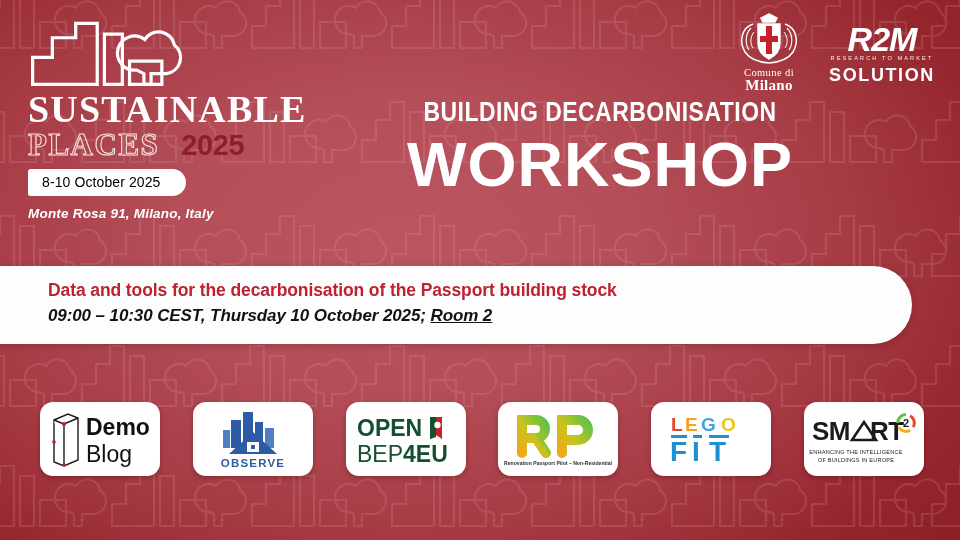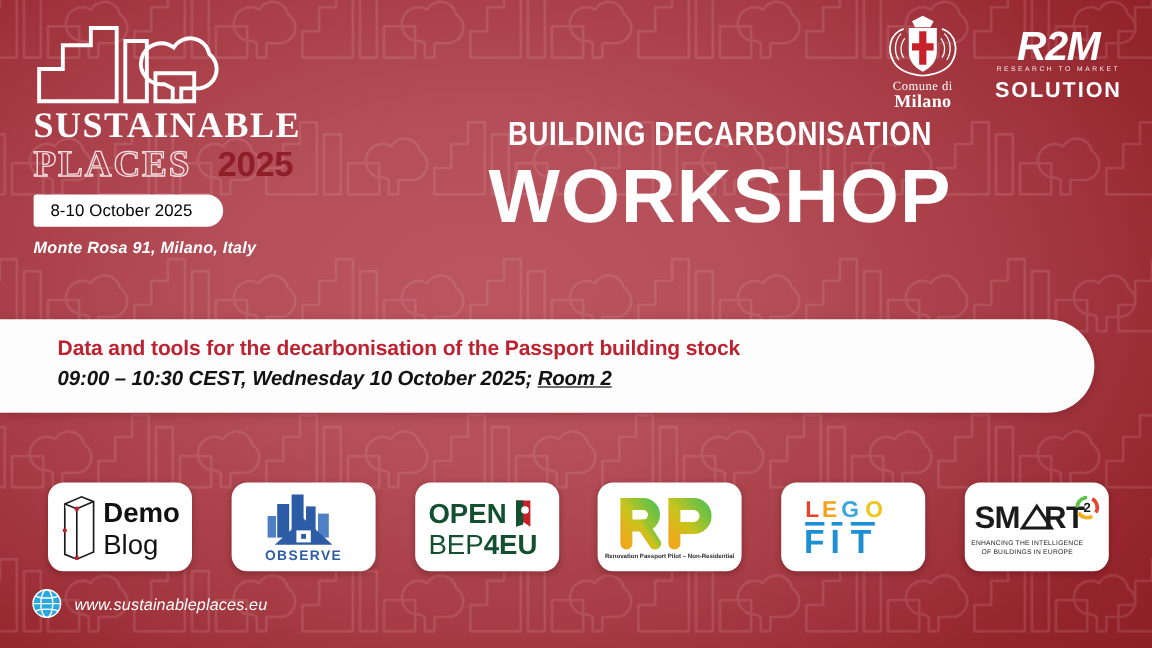--- a/index.html
+++ b/index.html
@@ -16,21 +16,21 @@
   
   .wm{position:absolute;inset:0;opacity:.30;pointer-events:none;}
   .wm svg{display:block;width:100%;height:100%;}
 
   
   #sp-logo{position:absolute;left:28px;top:18px;width:250px;}
   #sp-mark{width:160px;height:70px;display:block;}
   .sp-word{margin-top:2px;line-height:1;}
   .sp-sustainable{
     font-family:"Liberation Serif", serif;font-weight:bold;
-    font-size:30px;letter-spacing:1.2px;color:#ffffff;
+    font-size:38px;letter-spacing:1.2px;color:#ffffff;
     display:block;line-height:1;
   }
   .sp-line2{display:flex;align-items:baseline;gap:22px;margin-top:1px;}
   .sp-places{
     font-family:"Liberation Serif", serif;font-weight:bold;
     font-size:31px;letter-spacing:1.5px;line-height:1;
     color:transparent;-webkit-text-stroke:1.1px #f6dfe1;
   }
   .sp-year{
     font-family:"Liberation Sans", sans-serif;font-weight:bold;
@@ -211,21 +211,21 @@
 
   <div id="headline">
     <div id="kicker">BUILDING DECARBONISATION</div>
     <div id="maintitle">WORKSHOP</div>
   </div>
 
   <div id="banner">
     <div id="banner-inner">
       <div id="banner-title">Data and tools for the decarbonisation of the Passport building stock</div>
       <div id="banner-sub">
-        <span>09:00 – 10:30 CEST, Wednesday 10 October 2025; </span><span class="room">Room 2</span>
+        <span>09:00 – 10:30 CEST, Thursday 10 October 2025; </span><span class="room">Room 2</span>
       </div>
     </div>
   </div>
 
   <div id="cards">
 
     <div class="card">
       <svg width="112" height="62" viewBox="0 0 112 62">
         <g stroke="#1b1b1b" stroke-width="1.4" fill="#fff">
           <path d="M10 12 L24 6 L34 10 L34 52 L20 58 L10 54 Z"></path>
@@ -318,27 +318,14 @@
           <circle cx="0" cy="0" r="8.4" fill="none" stroke="#5fc14a" stroke-width="3" stroke-dasharray="13 40" transform="rotate(180)"></circle>
           <text x="0" y="4" text-anchor="middle" font-family="Liberation Sans, sans-serif" font-size="11" font-weight="bold" fill="#1b1b1b">2</text>
         </g>
         <text x="48" y="44" text-anchor="middle" font-family="Liberation Sans, sans-serif" font-size="5.6" letter-spacing="0.2" fill="#1b1b1b">ENHANCING THE INTELLIGENCE</text>
         <text x="48" y="52" text-anchor="middle" font-family="Liberation Sans, sans-serif" font-size="5.6" letter-spacing="0.2" fill="#1b1b1b">OF BUILDINGS IN EUROPE</text>
       </svg>
     </div>
 
   </div>
 
-  <div id="footer">
-    <svg width="26" height="26" viewBox="0 0 26 26">
-      <circle cx="13" cy="13" r="11.5" fill="#29a8e0"></circle>
-      <g fill="none" stroke="#ffffff" stroke-width="1.2">
-        <circle cx="13" cy="13" r="11.5"></circle>
-        <ellipse cx="13" cy="13" rx="5" ry="11.5"></ellipse>
-        <line x1="1.5" y1="13" x2="24.5" y2="13"></line>
-        <path d="M3.5 6.5 C7 9 19 9 22.5 6.5"></path>
-        <path d="M3.5 19.5 C7 17 19 17 22.5 19.5"></path>
-      </g>
-    </svg>
-    <span class="url">www.sustainableplaces.eu</span>
-  </div>
 
 </div>
 
 </body></html>

